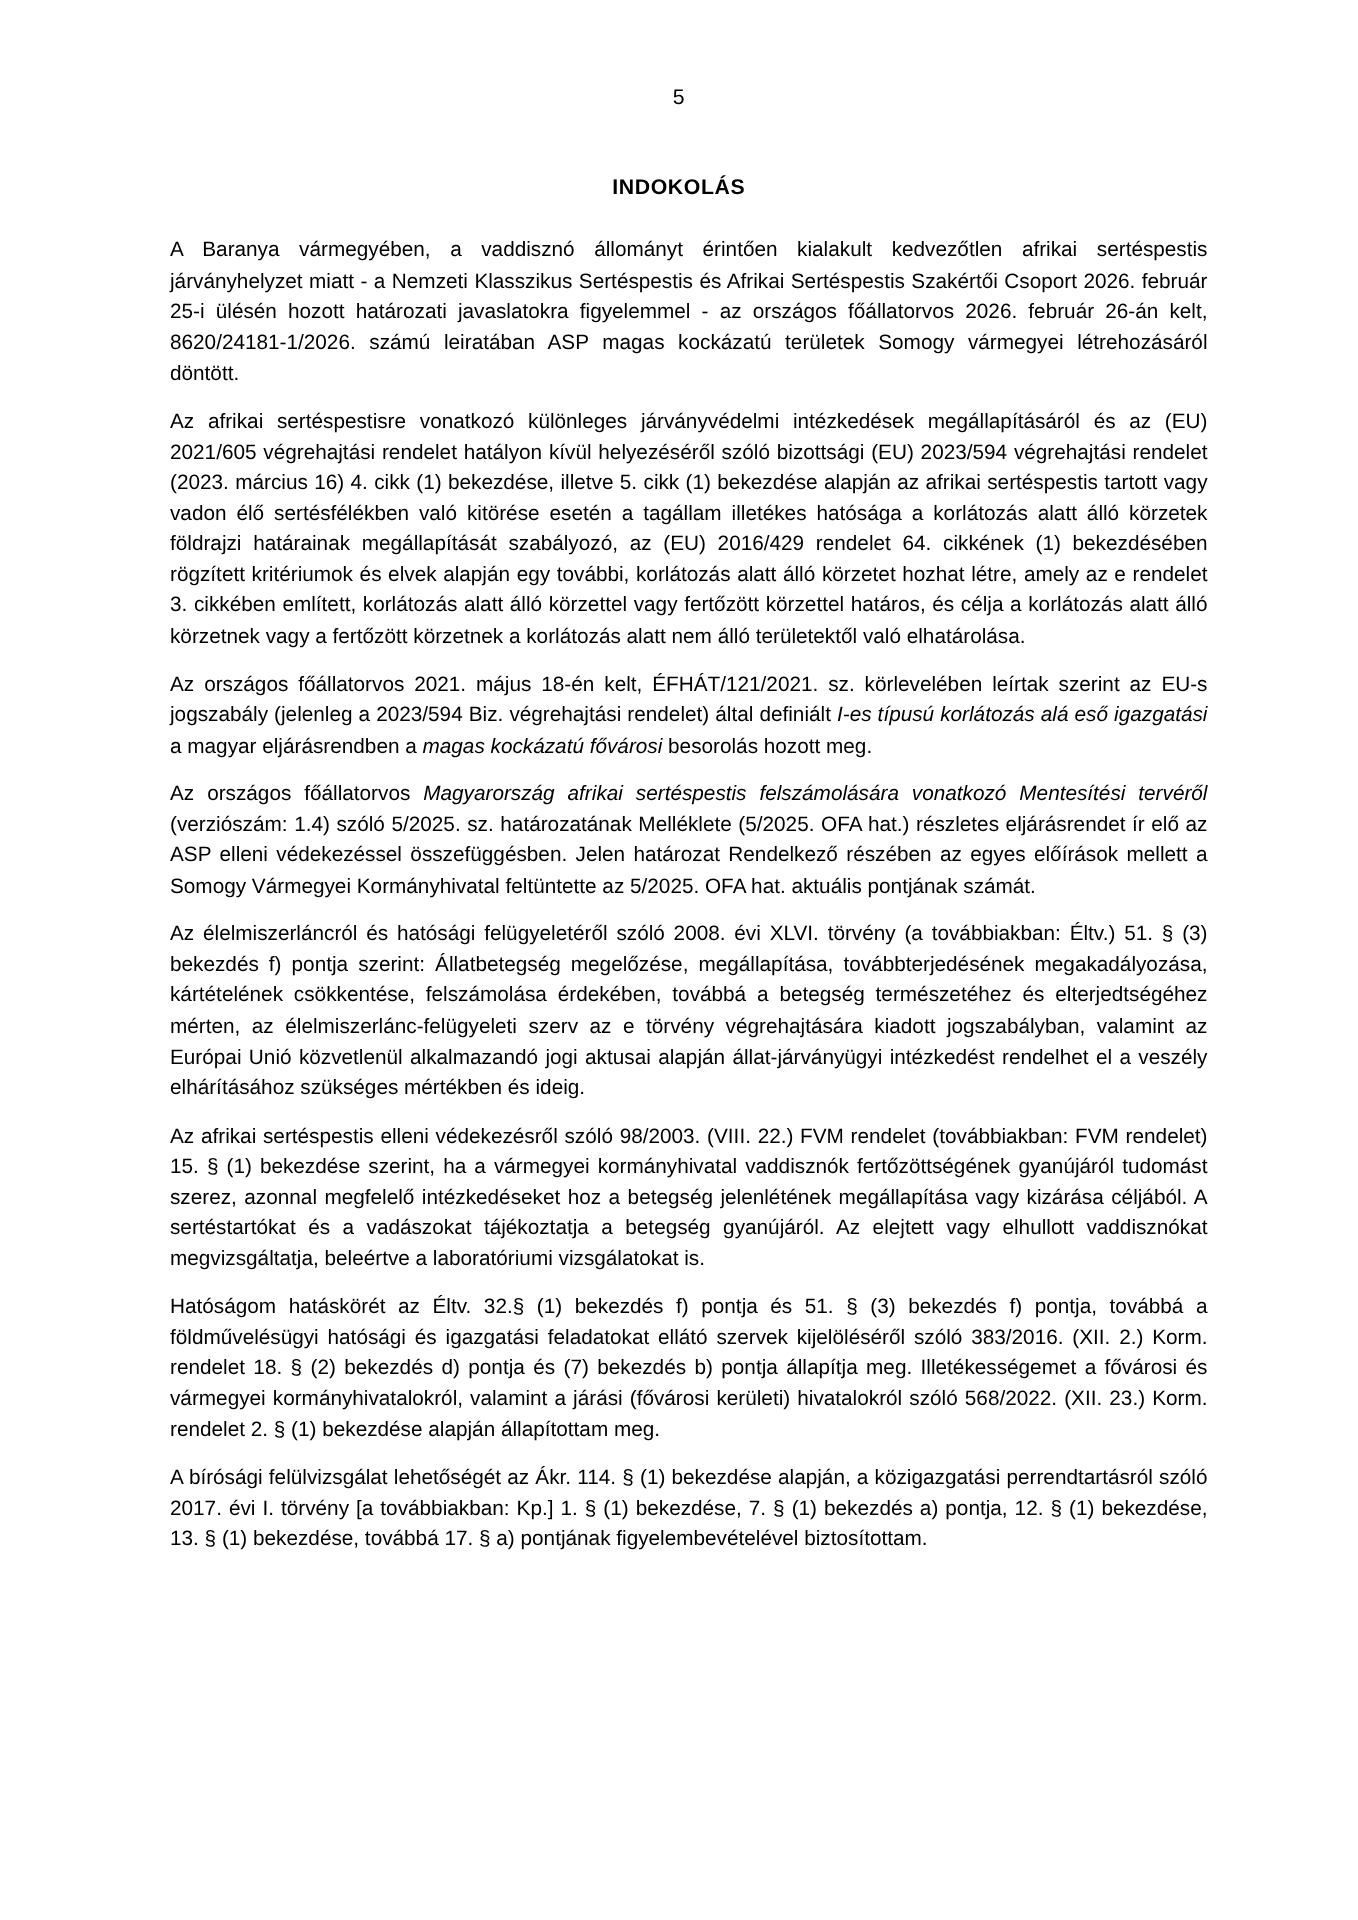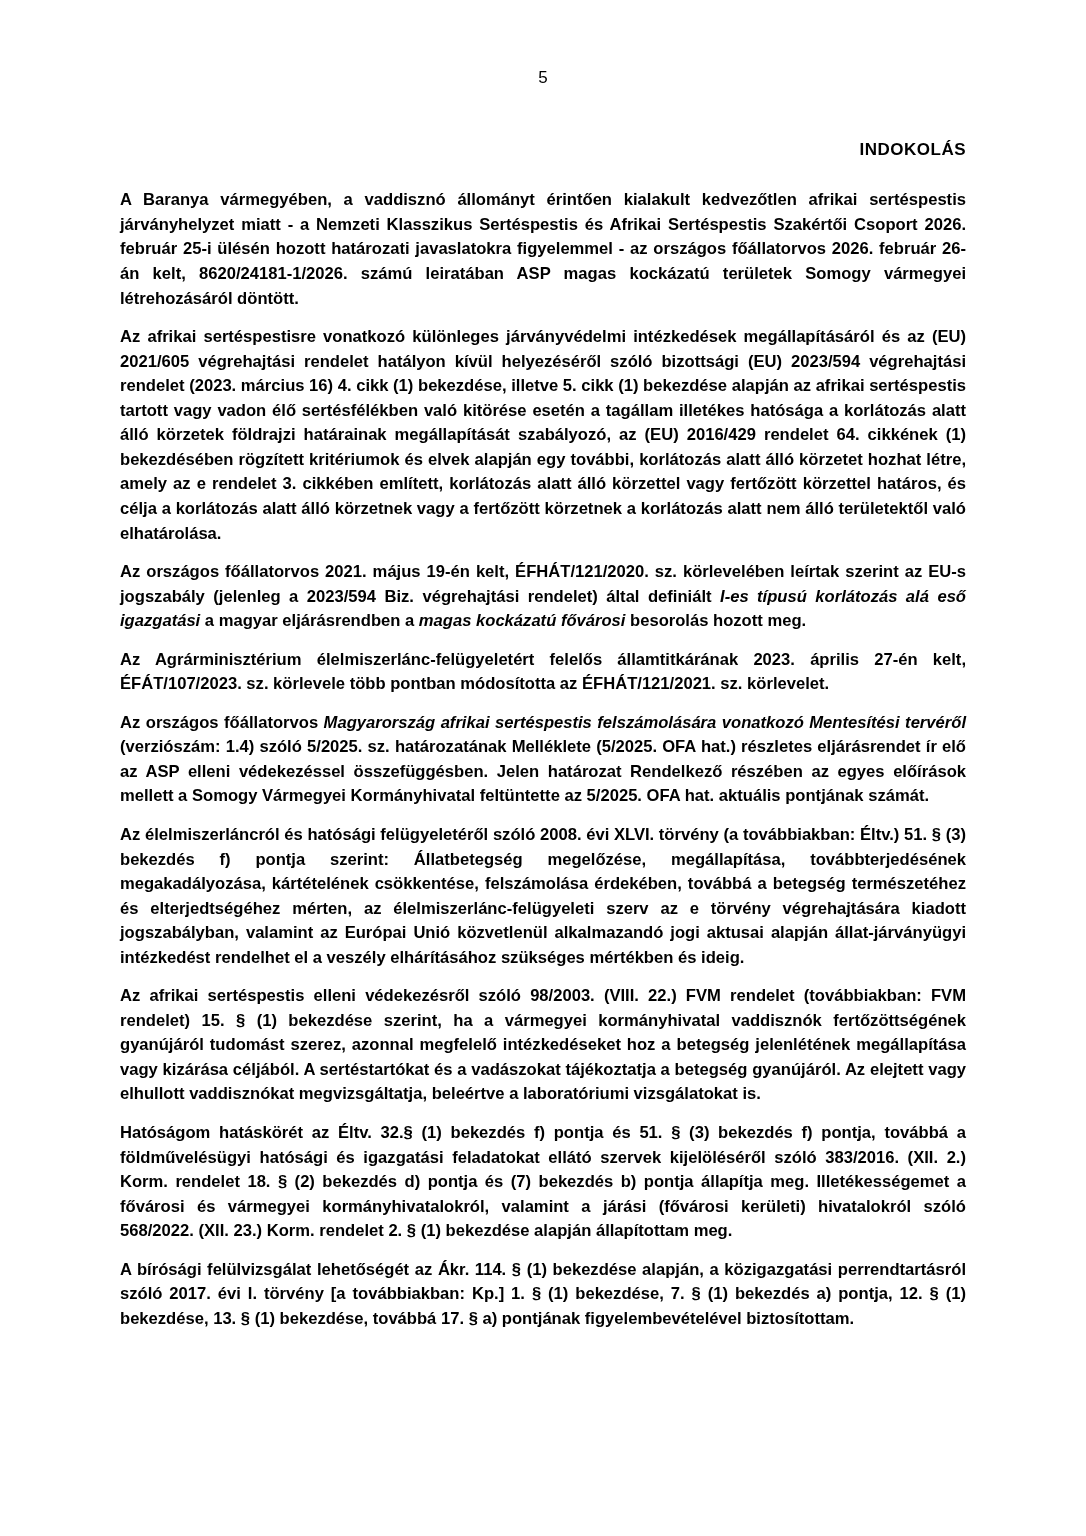--- a/index.html
+++ b/index.html
@@ -18,55 +18,53 @@
     font-family: "Liberation Sans", sans-serif;
     color: #000000;
   }
   .page-number {
     text-align: center;
     font-size: 17px;
     margin: 8px 0 0 0;
     line-height: 1.2;
   }
   .doc-title {
-    text-align: right;
+    text-align: center;
     font-size: 17px;
     font-weight: bold;
     letter-spacing: 0.5px;
     margin: 52px 0 28px 0;
   }
   .para {
     font-size: 16.6px;
     line-height: 1.48;
     text-align: justify;
-    margin: 0 0 14px 0;
+    margin: 0 0 14px 16px;
     hyphens: none;
-    font-weight: bold;
   }
   .para:last-child {
     margin-bottom: 0;
   }
   .para i {
     font-style: italic;
   }
 </style>
 </head>
 <body>
 
 <div class="page">
 
   <div class="page-number">5</div>
 
   <h1 class="doc-title">INDOKOLÁS</h1>
 
   <div class="body-text">
       <p class="para"><span>A Baranya vármegyében, a vaddisznó állományt érintően kialakult kedvezőtlen afrikai sertéspestis járványhelyzet miatt - a Nemzeti Klasszikus Sertéspestis és Afrikai Sertéspestis Szakértői Csoport 2026. február 25-i ülésén hozott határozati javaslatokra figyelemmel - az országos főállatorvos 2026. február 26-án kelt, 8620/24181-1/2026. számú leiratában ASP magas kockázatú területek Somogy vármegyei létrehozásáról döntött.</span></p>
       <p class="para"><span>Az afrikai sertéspestisre vonatkozó különleges járványvédelmi intézkedések megállapításáról és az (EU) 2021/605 végrehajtási rendelet hatályon kívül helyezéséről szóló bizottsági (EU) 2023/594 végrehajtási rendelet (2023. március 16) 4. cikk (1) bekezdése, illetve 5. cikk (1) bekezdése alapján az afrikai sertéspestis tartott vagy vadon élő sertésfélékben való kitörése esetén a tagállam illetékes hatósága a korlátozás alatt álló körzetek földrajzi határainak megállapítását szabályozó, az (EU) 2016/429 rendelet 64. cikkének (1) bekezdésében rögzített kritériumok és elvek alapján egy további, korlátozás alatt álló körzetet hozhat létre, amely az e rendelet 3. cikkében említett, korlátozás alatt álló körzettel vagy fertőzött körzettel határos, és célja a korlátozás alatt álló körzetnek vagy a fertőzött körzetnek a korlátozás alatt nem álló területektől való elhatárolása.</span></p>
-      <p class="para"><span>Az országos főállatorvos 2021. május 19-én kelt, ÉFHÁT/121/2020. sz. körlevelében leírtak szerint az EU-s jogszabály (jelenleg a 2023/594 Biz. végrehajtási rendelet) által definiált </span><i>I-es típusú korlátozás alá eső igazgatási</i><span> a magyar eljárásrendben a </span><i>magas kockázatú fővárosi</i><span> besorolás hozott meg.</span></p>
-      <p class="para"><span>Az Agrárminisztérium élelmiszerlánc-felügyeletért felelős államtitkárának 2023. április 27-én kelt, ÉFÁT/107/2023. sz. körlevele több pontban módosította az ÉFHÁT/121/2021. sz. körlevelet.</span></p>
+      <p class="para"><span>Az országos főállatorvos 2021. május 18-én kelt, ÉFHÁT/121/2021. sz. körlevelében leírtak szerint az EU-s jogszabály (jelenleg a 2023/594 Biz. végrehajtási rendelet) által definiált </span><i>I-es típusú korlátozás alá eső igazgatási</i><span> a magyar eljárásrendben a </span><i>magas kockázatú fővárosi</i><span> besorolás hozott meg.</span></p>
       <p class="para"><span>Az országos főállatorvos </span><i>Magyarország afrikai sertéspestis felszámolására vonatkozó Mentesítési tervéről</i><span> (verziószám: 1.4) szóló 5/2025. sz. határozatának Melléklete (5/2025. OFA hat.) részletes eljárásrendet ír elő az ASP elleni védekezéssel összefüggésben. Jelen határozat Rendelkező részében az egyes előírások mellett a Somogy Vármegyei Kormányhivatal feltüntette az 5/2025. OFA hat. aktuális pontjának számát.</span></p>
       <p class="para"><span>Az élelmiszerláncról és hatósági felügyeletéről szóló 2008. évi XLVI. törvény (a továbbiakban: Éltv.) 51. § (3) bekezdés f) pontja szerint: Állatbetegség megelőzése, megállapítása, továbbterjedésének megakadályozása, kártételének csökkentése, felszámolása érdekében, továbbá a betegség természetéhez és elterjedtségéhez mérten, az élelmiszerlánc-felügyeleti szerv az e törvény végrehajtására kiadott jogszabályban, valamint az Európai Unió közvetlenül alkalmazandó jogi aktusai alapján állat-járványügyi intézkedést rendelhet el a veszély elhárításához szükséges mértékben és ideig.</span></p>
       <p class="para"><span>Az afrikai sertéspestis elleni védekezésről szóló 98/2003. (VIII. 22.) FVM rendelet (továbbiakban: FVM rendelet) 15. § (1) bekezdése szerint, ha a vármegyei kormányhivatal vaddisznók fertőzöttségének gyanújáról tudomást szerez, azonnal megfelelő intézkedéseket hoz a betegség jelenlétének megállapítása vagy kizárása céljából. A sertéstartókat és a vadászokat tájékoztatja a betegség gyanújáról. Az elejtett vagy elhullott vaddisznókat megvizsgáltatja, beleértve a laboratóriumi vizsgálatokat is.</span></p>
       <p class="para"><span>Hatóságom hatáskörét az Éltv. 32.§ (1) bekezdés f) pontja és 51. § (3) bekezdés f) pontja, továbbá a földművelésügyi hatósági és igazgatási feladatokat ellátó szervek kijelöléséről szóló 383/2016. (XII. 2.) Korm. rendelet 18. § (2) bekezdés d) pontja és (7) bekezdés b) pontja állapítja meg. Illetékességemet a fővárosi és vármegyei kormányhivatalokról, valamint a járási (fővárosi kerületi) hivatalokról szóló 568/2022. (XII. 23.) Korm. rendelet 2. § (1) bekezdése alapján állapítottam meg.</span></p>
       <p class="para"><span>A bírósági felülvizsgálat lehetőségét az Ákr. 114. § (1) bekezdése alapján, a közigazgatási perrendtartásról szóló 2017. évi I. törvény [a továbbiakban: Kp.] 1. § (1) bekezdése, 7. § (1) bekezdés a) pontja, 12. § (1) bekezdése, 13. § (1) bekezdése, továbbá 17. § a) pontjának figyelembevételével biztosítottam.</span></p>
     </div>
 
 </div>
 
 </body></html>

